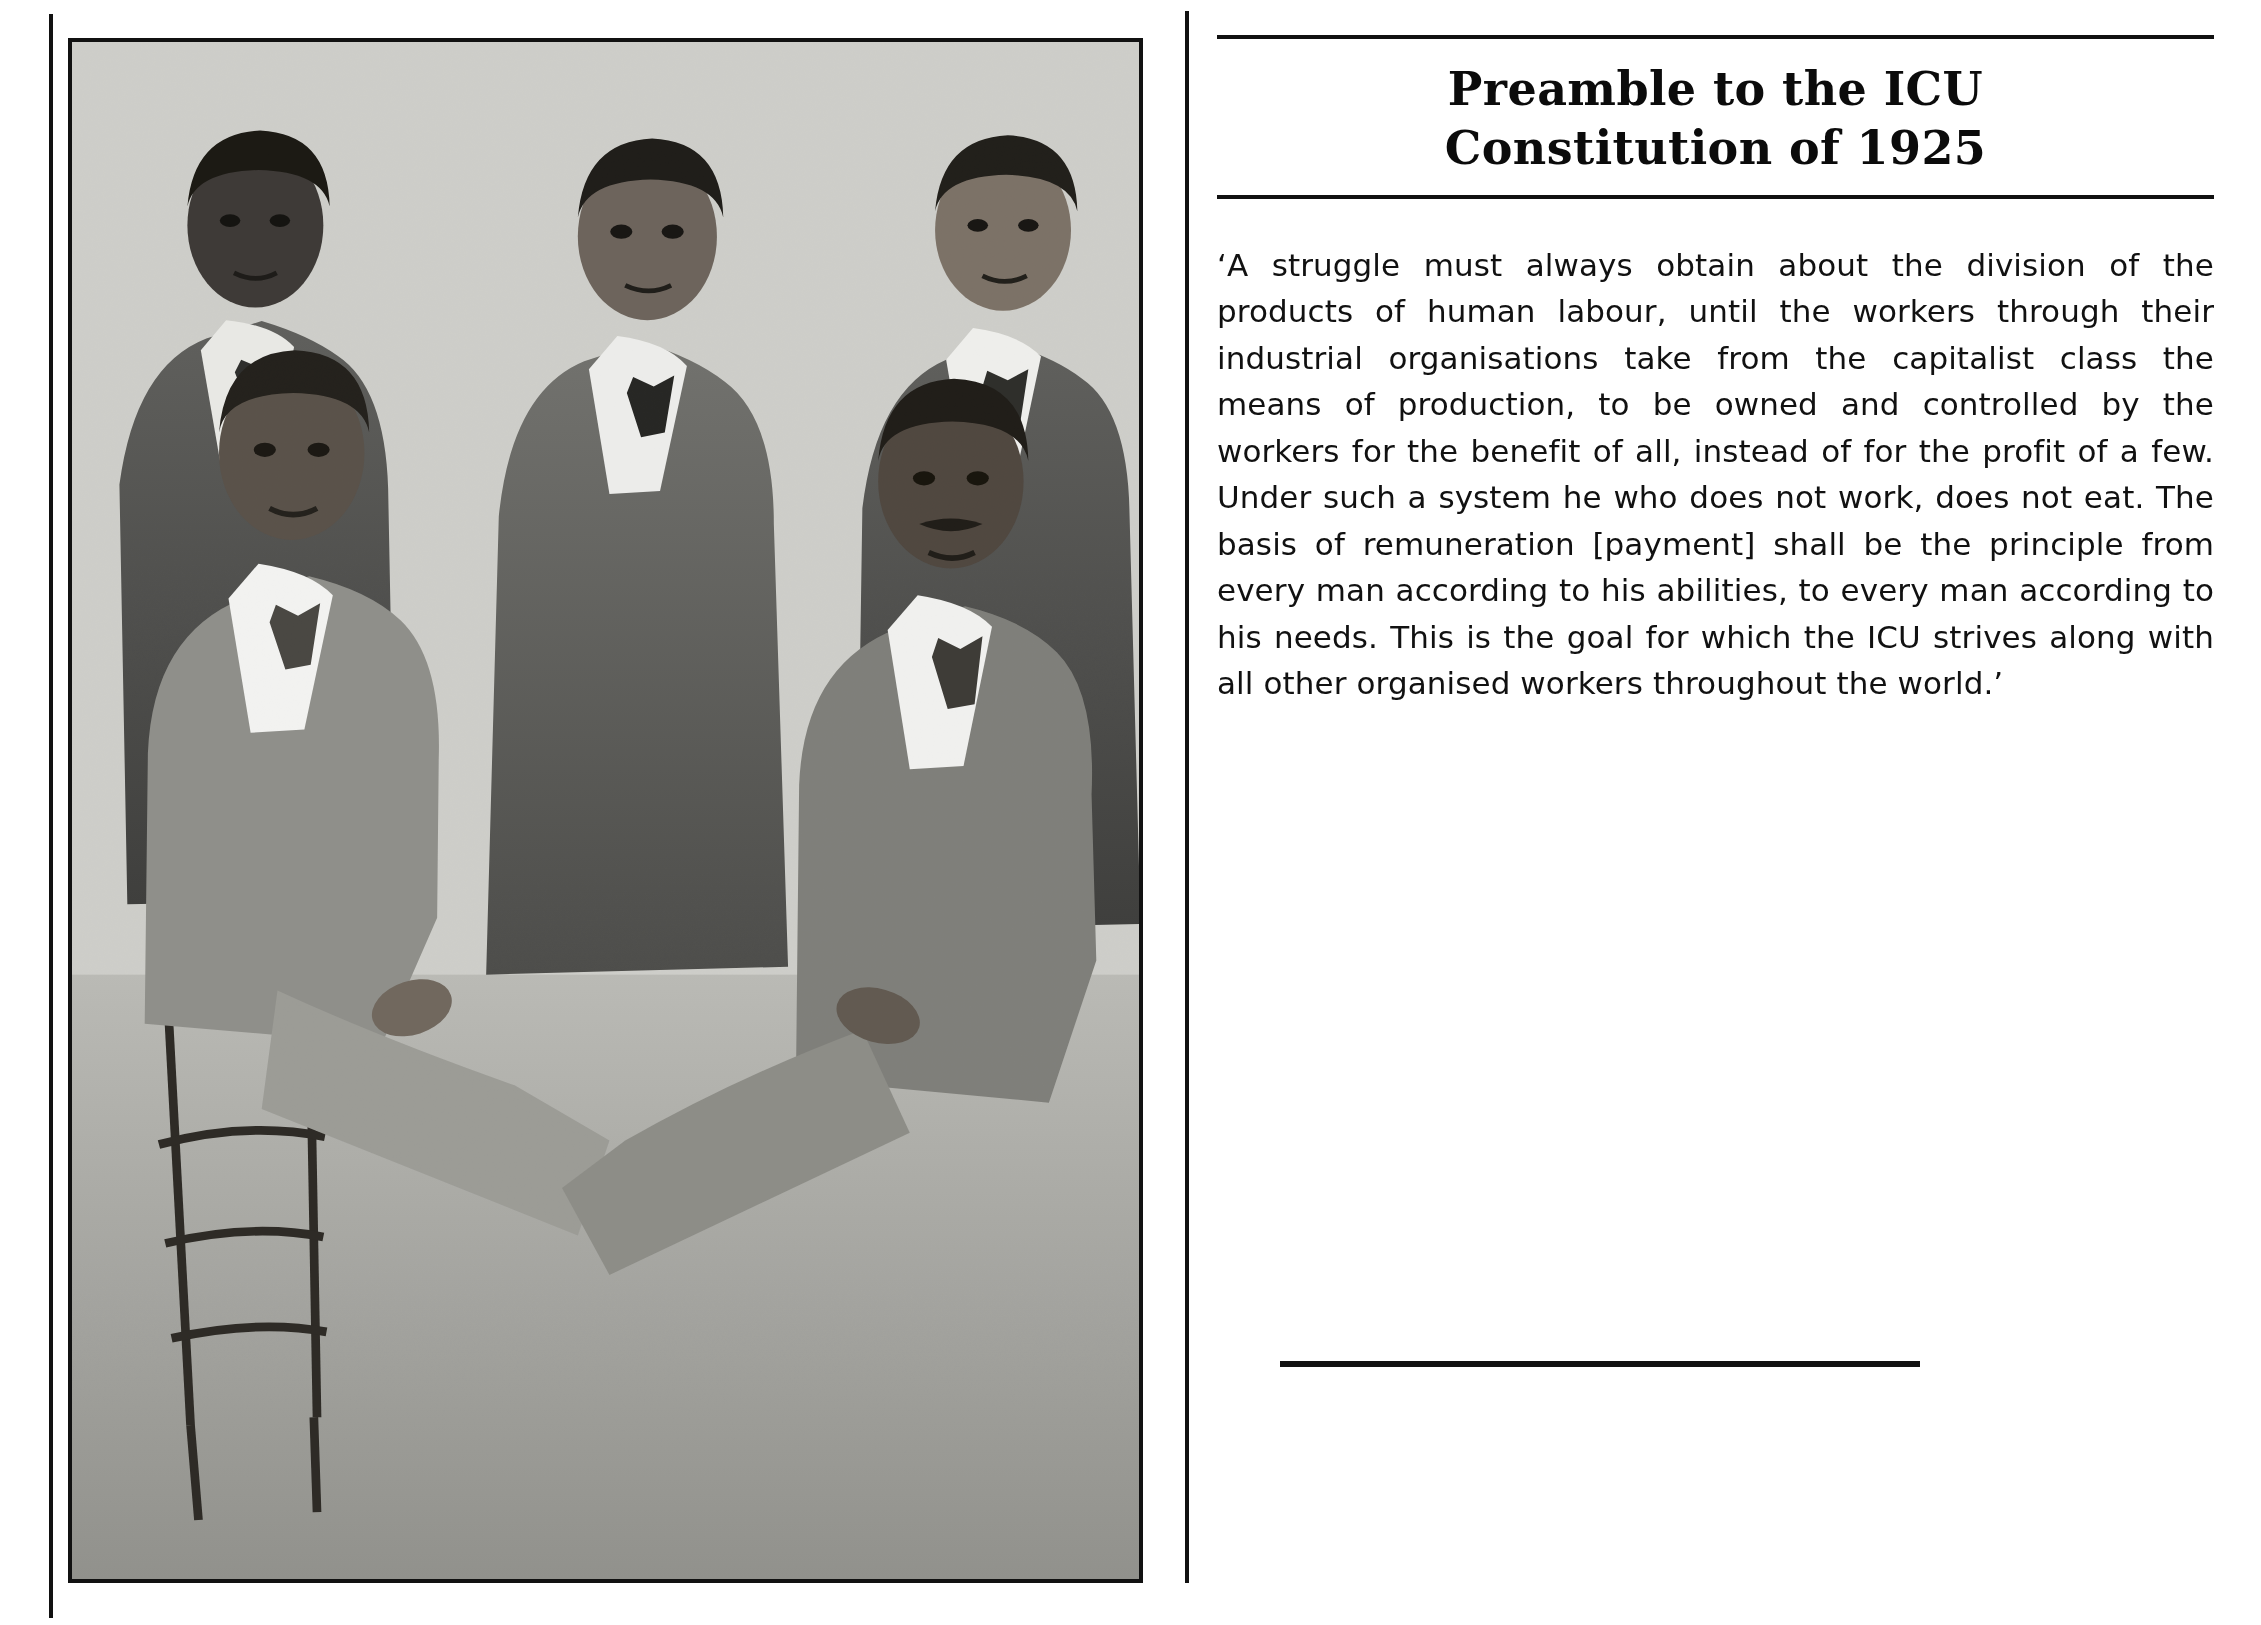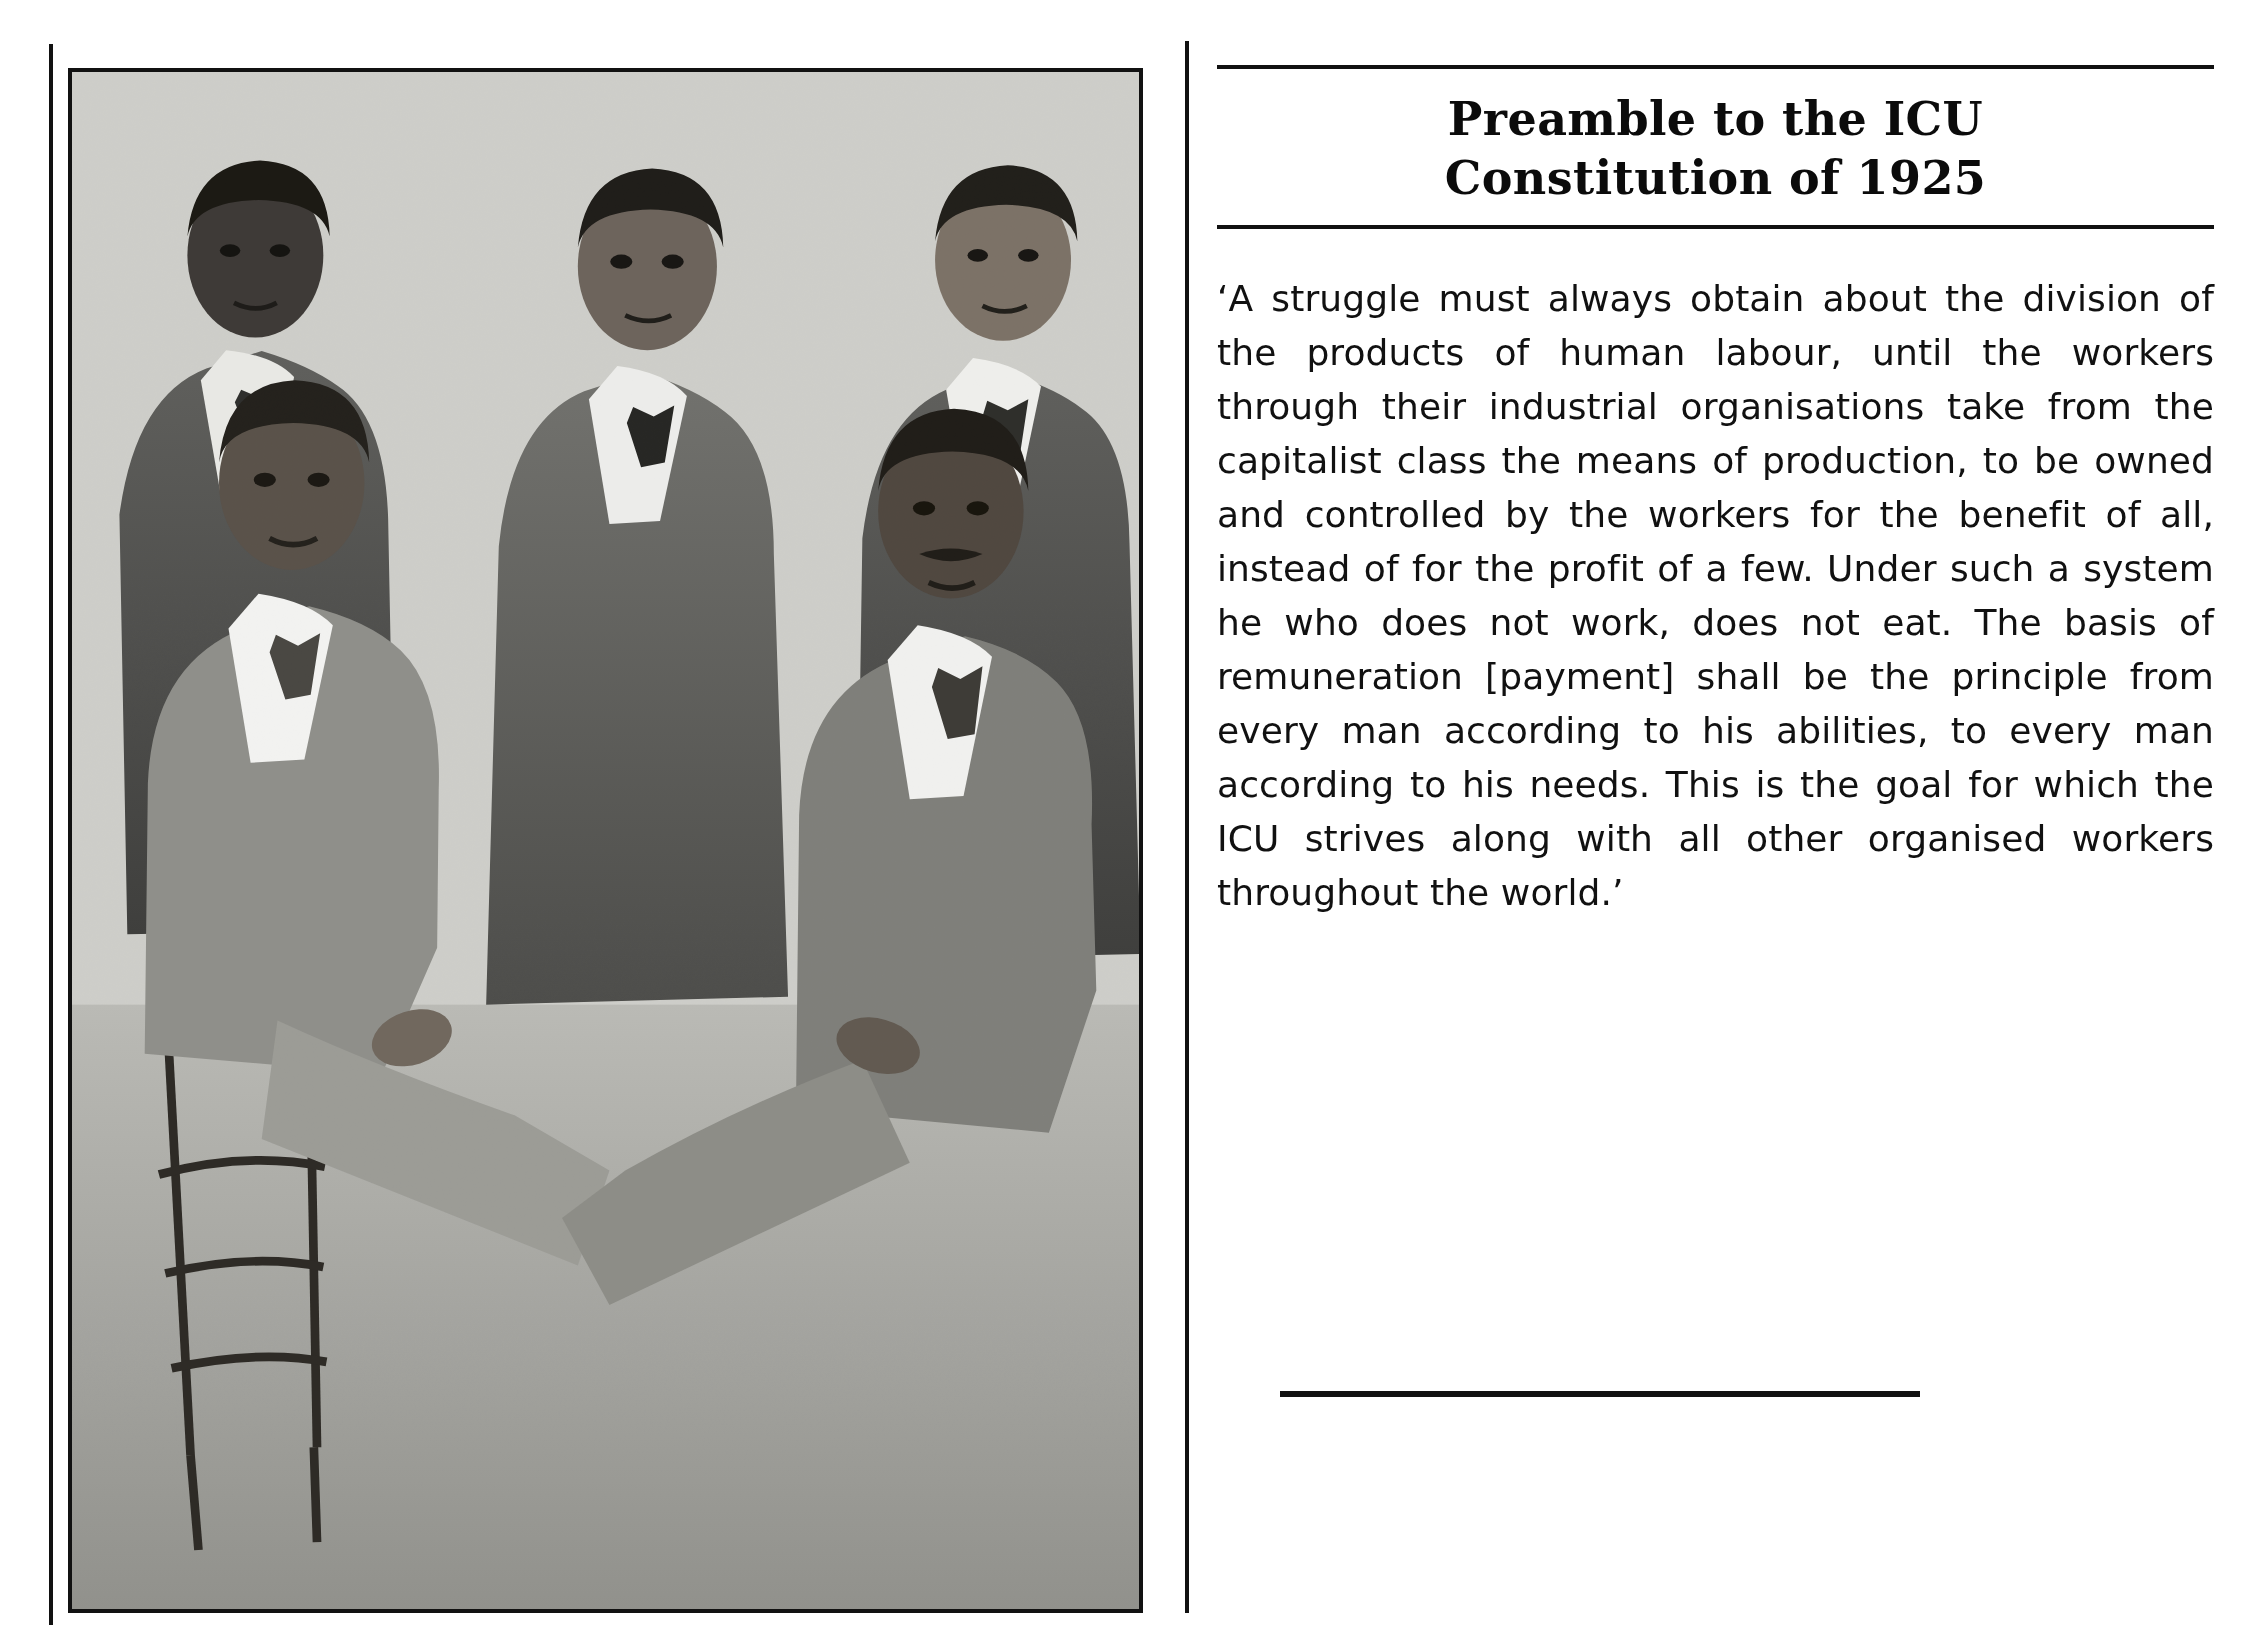--- a/index.html
+++ b/index.html
@@ -14,21 +14,20 @@
     color: #111111;
     position: relative;
     overflow: hidden;
   }
 
   .page {
     position: absolute;
     left: 0; top: 0;
     width: 2261px;
     height: 1173px;
-    margin-top: 30px;
   }
 
   
   .left-rule {
     position: absolute;
     left: 49px;
     top: 14.2px;
     width: 4px;
     height: 1604px;
     background: #111;
@@ -97,21 +96,21 @@
     font-size: 46px;
     line-height: 1.28;
     letter-spacing: 0.4px;
     margin: 20.5px 0 4.7px 0;
     color: #0b0b0b;
   }
 
   .quote {
     margin-top: 43px;
     font-family: "DejaVu Sans", sans-serif;
-    font-size: 36px;
+    font-size: 31px;
     line-height: 1.50;
     text-align: justify;
     color: #111;
     letter-spacing: 0.1px;
   }
 
   .caption-rule {
     position: absolute;
     left: 1280px;
     top: 1361px;

